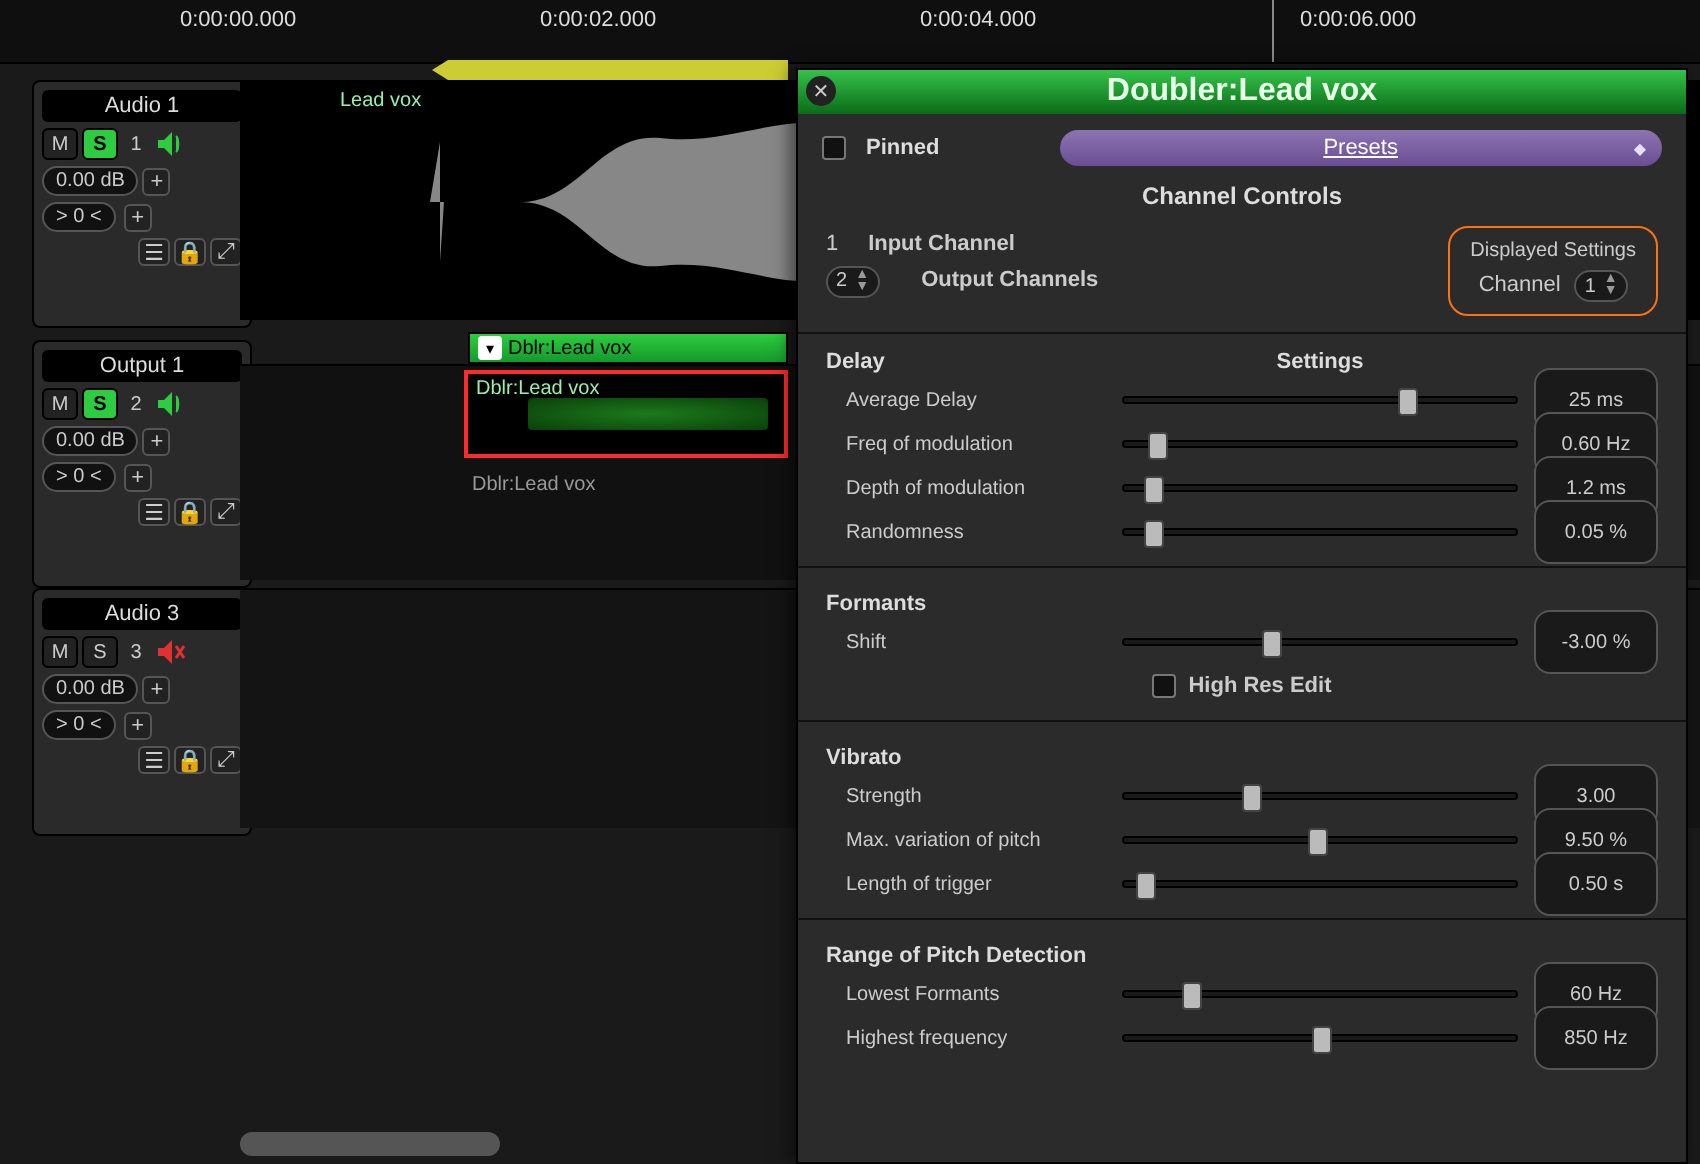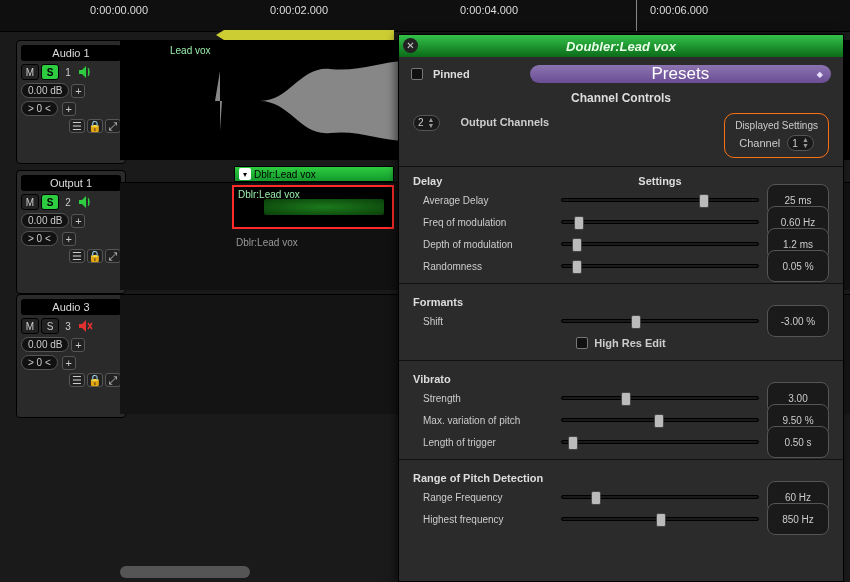--- a/index.html
+++ b/index.html
@@ -34,25 +34,25 @@
 
   .redbox { position:absolute; border:2px solid #ff2a2a; background:#000; }
   .sub-wave { position:absolute; background:#0a3; border-radius:2px; }
   .sublabel { position:absolute; color:#999; font-size:10px; }
 
   .hscroll { position:absolute; bottom:4px; left:120px; width:130px; height:12px; background:#555; border-radius:6px; }
 
   
   .panel { position:absolute; top:34px; left:398px; width:446px; bottom:0; background:#2b2b2b; border:1px solid #000; box-shadow:-3px 0 8px rgba(0,0,0,.5);}
   .panel-hdr { height:22px; background:linear-gradient(#34c24a,#0b6b18); display:flex; align-items:center; justify-content:center; color:#083; position:relative;}
-  .panel-hdr span { color:#e8ffe8; font-weight:bold; font-size:13px;font-style:italic;}
+  .panel-hdr span { color:#e8ffe8; font-weight:bold; font-size:16px;}
   .close { position:absolute; left:4px; top:3px; width:15px;height:15px;border-radius:50%;background:#222;color:#ccc;display:flex;align-items:center;justify-content:center;font-size:10px;cursor:pointer;}
   .panel-top { display:flex; align-items:center; padding:8px 12px; gap:10px;}
   .chk { width:12px;height:12px;border:1px solid #777;border-radius:2px;background:#111;}
-  .presets { flex:1; margin-left:50px; background:#7b5fa0; background:linear-gradient(#8c74b0,#6a4d94); color:#fff; border-radius:10px; height:18px; display:flex;align-items:center;justify-content:center; font-size:17px; position:relative; cursor:pointer;}
+  .presets { flex:1; margin-left:50px; background:#7b5fa0; background:linear-gradient(#8c74b0,#6a4d94); color:#fff; border-radius:10px; height:18px; display:flex;align-items:center;justify-content:center; font-size:11px; position:relative; cursor:pointer;text-decoration:underline;}
   .presets::after { content:"◆"; font-size:8px; position:absolute; right:8px; color:#e8dffa;}
   .sect { padding:6px 14px 2px 14px; }
   .sect h4 { color:#ddd; font-size:11px; font-weight:bold; margin:2px 0;}
   .row { display:flex; align-items:center; height:22px; gap:8px;}
   .row label { width:140px; color:#ccc; font-size:10px; padding-left:10px;}
   .slider { flex:1; height:4px; background:#1a1a1a; border:1px solid #000; border-radius:2px; position:relative; cursor:pointer;}
   .thumb { position:absolute; top:-5px; width:10px; height:14px; background:#bbb; border:1px solid #444; border-radius:2px;}
   .val { width:62px; height:32px; border:1px solid #555; border-radius:8px; background:#1a1a1a; color:#ccc; font-size:10px; display:flex;align-items:center;justify-content:center;}
   .chcontrols { display:flex; align-items:flex-start; justify-content:space-between; padding:4px 14px 8px 14px; border-bottom:1px solid #111;}
   .ch-left { font-size:11px; line-height:18px;}
@@ -194,20 +194,22 @@
     <div class="chk"></div>
     <span style="color:#ddd;font-weight:bold;">Pinned</span>
     <div class="presets">
       <span>Presets</span>
     </div>
   </div>
 
   <div class="sett-title">Channel Controls</div>
   <div class="chcontrols">
     <div class="ch-left">
+      <div><span class="num">1</span>
+        <span style="font-weight:bold;">Input Channel</span></div>
       <div>
         <span class="stepper">
           <span>2</span>
           <span class="arr">▲<br>▼</span>
         </span>
         <span style="font-weight:bold; margin-left:4px;padding-left:14px;">Output Channels</span>
       </div>
     </div>
     <div class="disp-box">
       <div class="lab">Displayed Settings</div>
@@ -300,21 +302,21 @@
           </div>
           <div class="val">0.50 s</div>
         </div>
       </div>
   </div>
   <div class="divider"></div>
   <div class="sect">
     <h4>Range of Pitch Detection</h4>
     <div id="range-rows">
         <div class="row">
-          <label>Range Frequency</label>
+          <label>Lowest Formants</label>
           <div class="slider">
             <div class="thumb" style="left: 15%;"></div>
           </div>
           <div class="val">60 Hz</div>
         </div>
         <div class="row">
           <label>Highest frequency</label>
           <div class="slider">
             <div class="thumb" style="left: 48%;"></div>
           </div>

